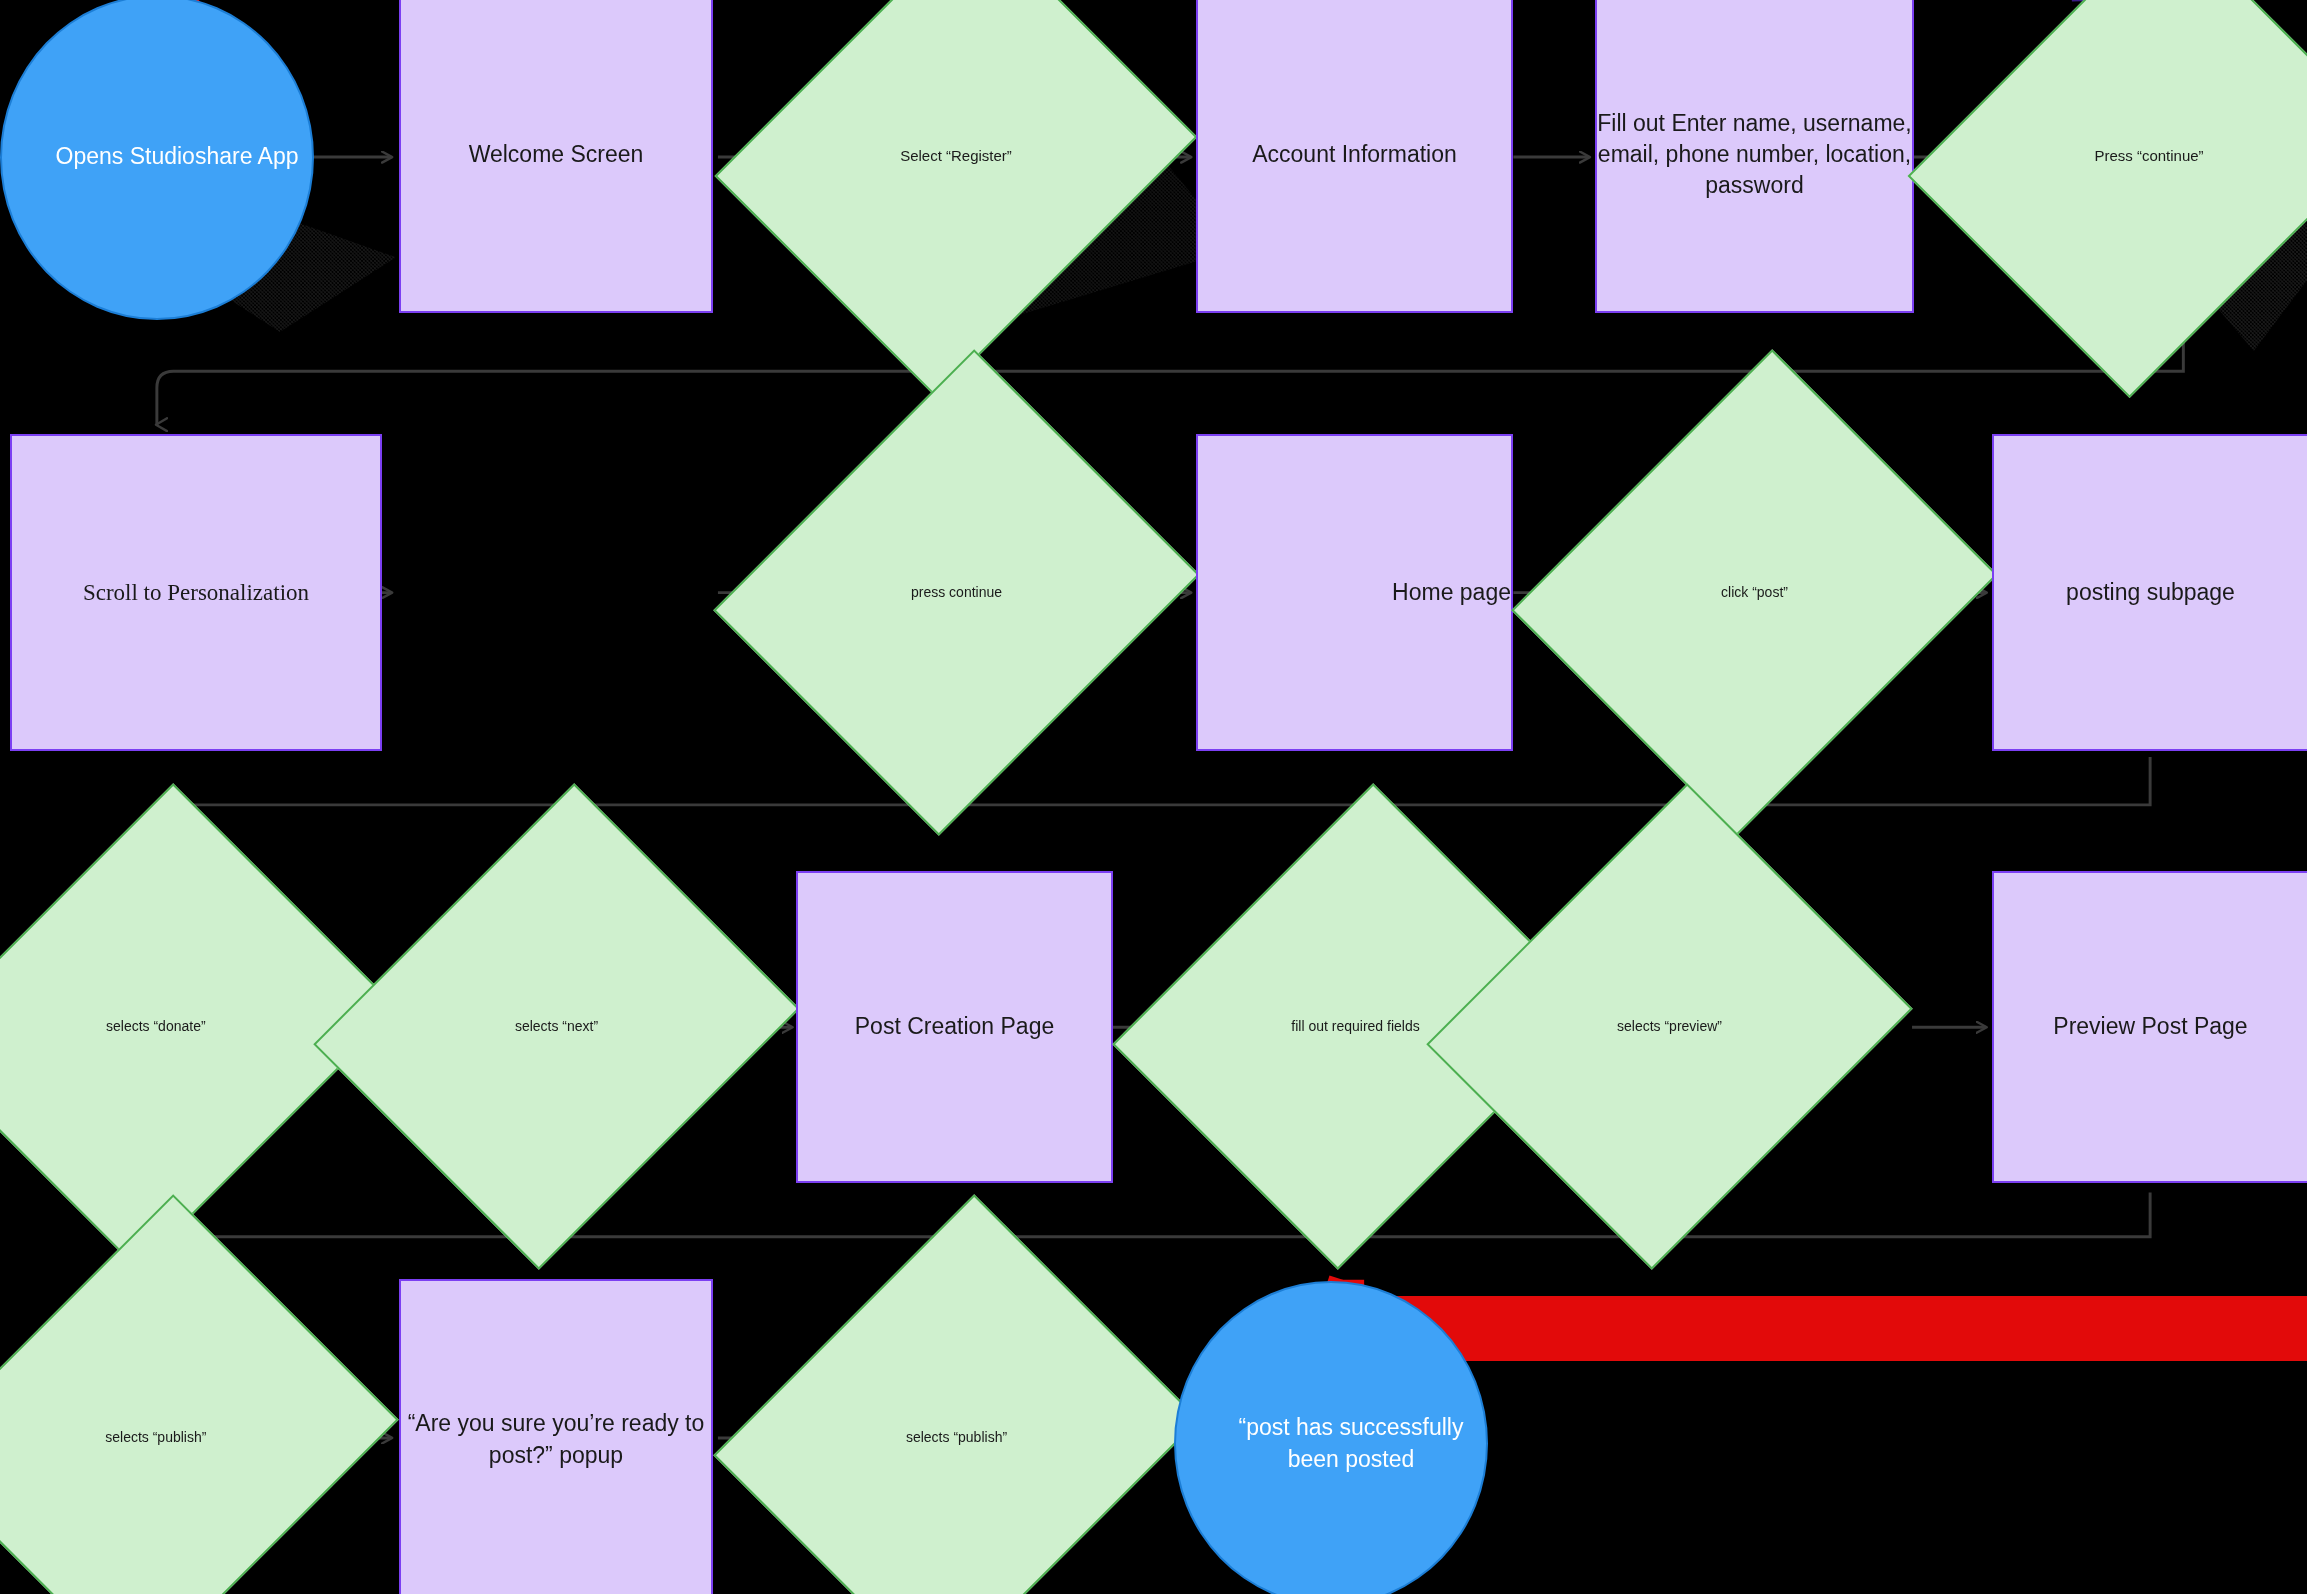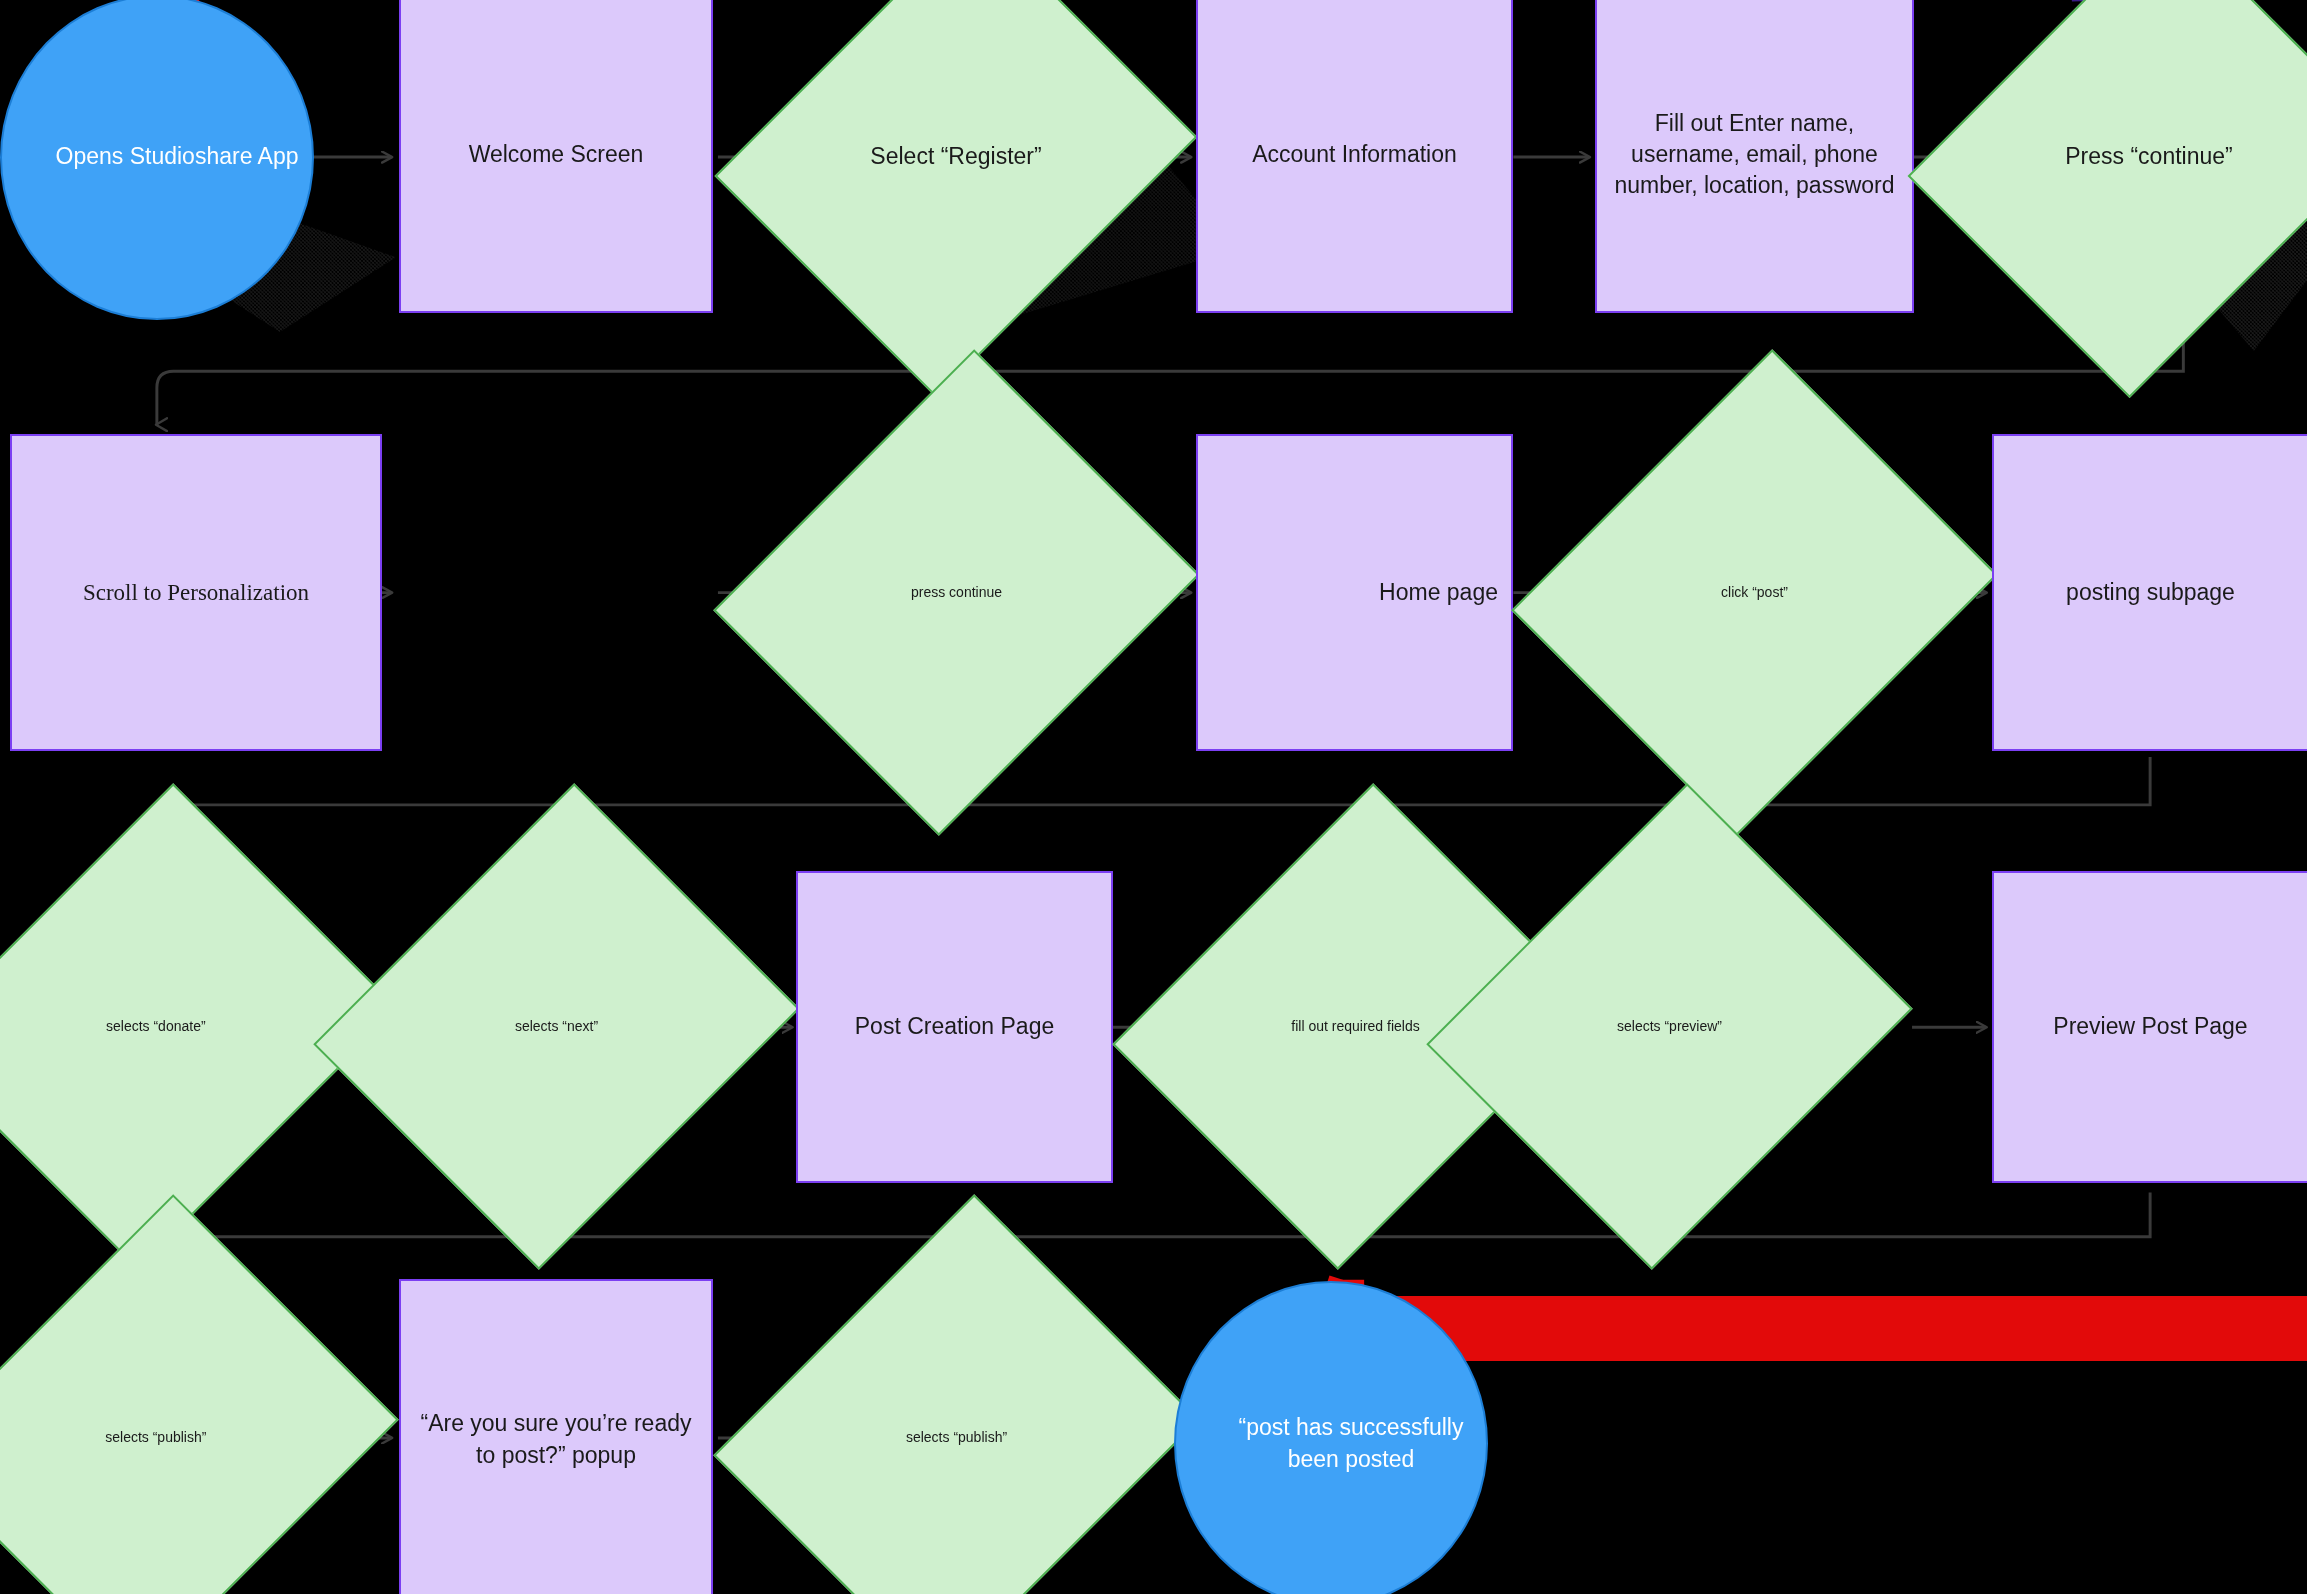--- a/index.html
+++ b/index.html
@@ -21,27 +21,27 @@
   .node{position:absolute;z-index:3;display:flex;align-items:center;justify-content:center;
         box-sizing:border-box;text-align:center;}
   .node .lbl{position:relative;z-index:4;line-height:1.35;white-space:pre-line;}
 
   
   .n-term{border-radius:50%;background:#3FA2F7;border:2.8px solid #1C7ED6;}
   .n-term .lbl{color:#FFFFFF;font-size:23px;margin-left:40px;}
 
   
   .n-rect{background:#DCC9FB;border:2.8px solid #7B3FF2;}
-  .n-rect .lbl{color:#1A1A1A;font-size:23px;padding:0 13px;}
+  .n-rect .lbl{color:#1A1A1A;font-size:23px;padding:0 0;}
 
   
   .n-dia{background:transparent;border:none;}
   .n-dia .dia-bg{position:absolute;inset:0;background:#CFF0CE;border:2.8px solid #4CAF50;
                  transform:rotate(45deg);box-sizing:border-box;}
-  .n-dia .lbl{color:#1A1A1A;font-size:23px;}
+  .n-dia .lbl{color:#1A1A1A;font-size:15px;}
   .n-dia.small .lbl{font-size:14px;}
 
   
   .shadow-wedge{position:absolute;z-index:2;pointer-events:none;
     background-image:
       linear-gradient(45deg,#2b2b2b 25%,transparent 25%,transparent 75%,#2b2b2b 75%),
       linear-gradient(45deg,#2b2b2b 25%,transparent 25%,transparent 75%,#2b2b2b 75%);
     background-size:3.7px 3.7px;background-position:0 0,1.8px 1.8px;}
 </style>
 </head>

